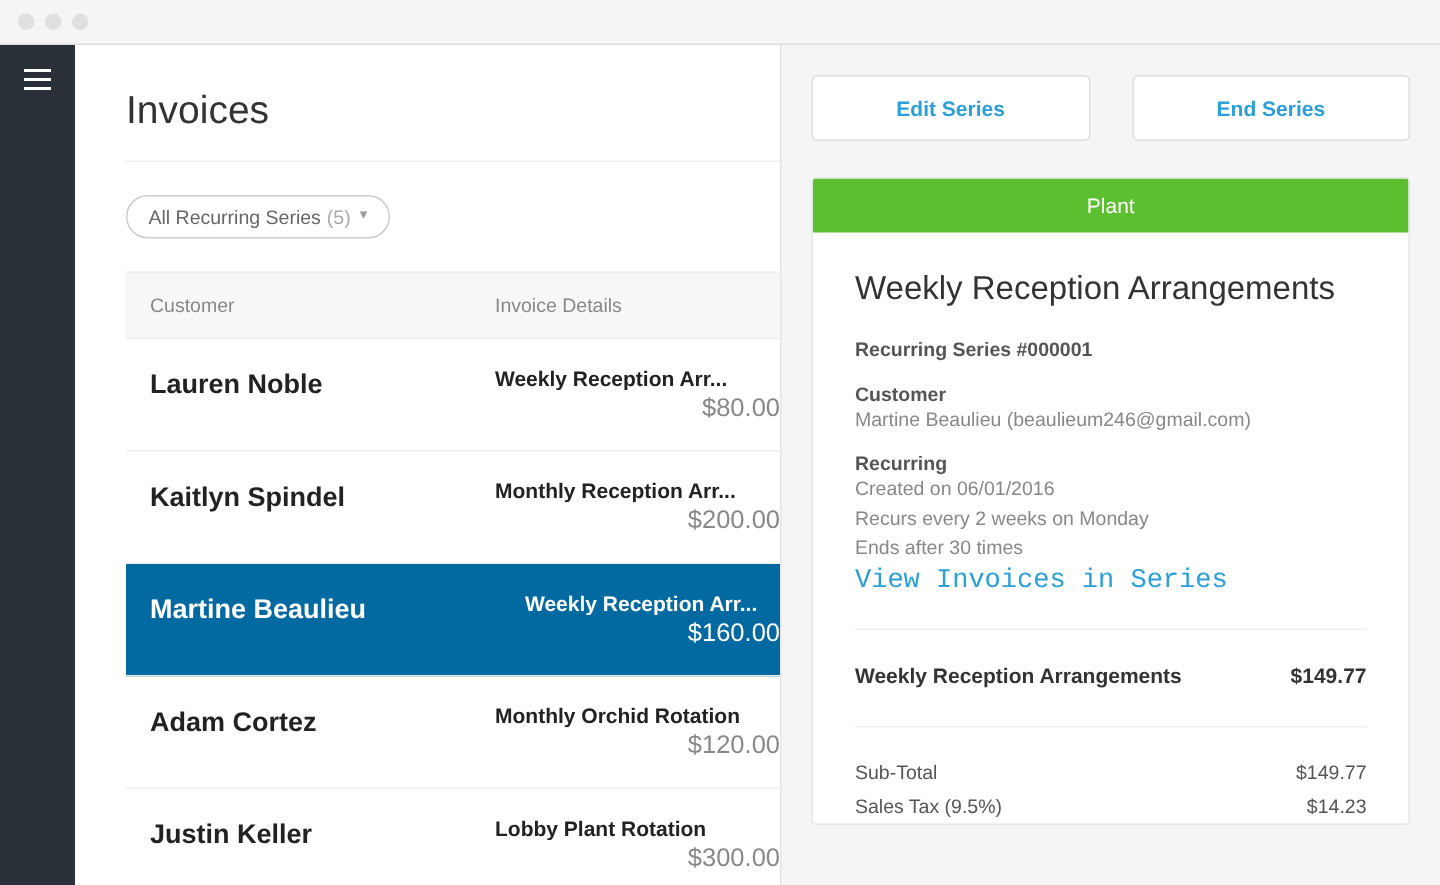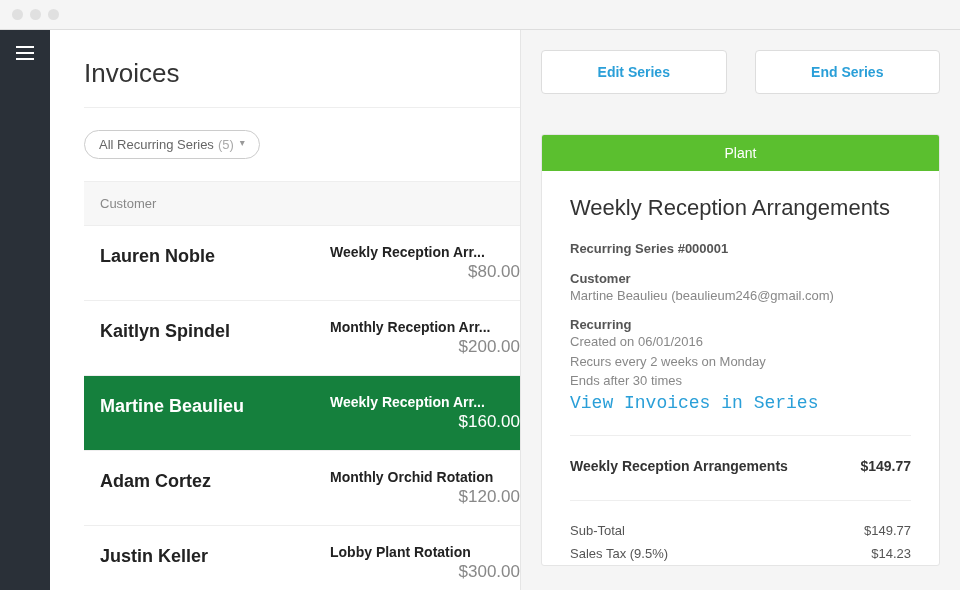--- a/index.html
+++ b/index.html
@@ -106,38 +106,39 @@
       text-overflow: ellipsis;
       padding-right: 10px;
     }
     .row .details .amount {
       font-size: 17px;
       color: #888;
       margin-top: 2px;
       text-align: right;
     }
     .row.selected {
-      background: #15803d;
+      background: #0369a1;
+      gap: 20px;
     }
     .row.selected .customer,
     .row.selected .details .title,
     .row.selected .details .amount {
       color: #fff;
     }
     .right-panel {
       width: 440px;
       background: #f5f5f5;
       border-left: 1px solid #e5e5e5;
       padding: 20px 20px 0 20px;
       overflow: hidden;
     }
     .action-buttons {
       display: flex;
       gap: 28px;
-      margin-bottom: 40px;
+      margin-bottom: 24px;
       border-radius: 18px;
     }
     .action-btn {
       flex: 1;
       background: #fff;
       border: 1px solid #ddd;
       border-radius: 4px;
       padding: 13px 0;
       font-size: 14px;
       font-weight: 600;
@@ -223,20 +224,21 @@
     <h1 class="page-title">Invoices</h1>
 
     <div class="filter-pill">
       <span>All Recurring Series</span>
       <span class="count">(5)</span>
       <span class="chev">▾</span>
     </div>
 
     <div class="table-header">
       <div class="col-customer">Customer</div>
+      <div class="col-details">Invoice Details</div>
     </div>
 
     <div class="row">
       <div class="customer">Lauren Noble</div>
       <div class="details">
         <div class="title">Weekly Reception Arr...</div>
         <div class="amount">$80.00</div>
       </div>
     </div>
 

